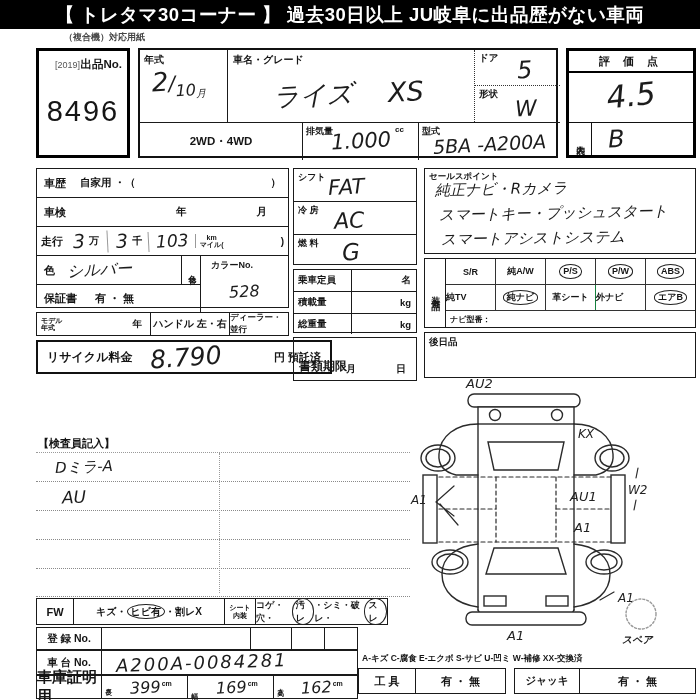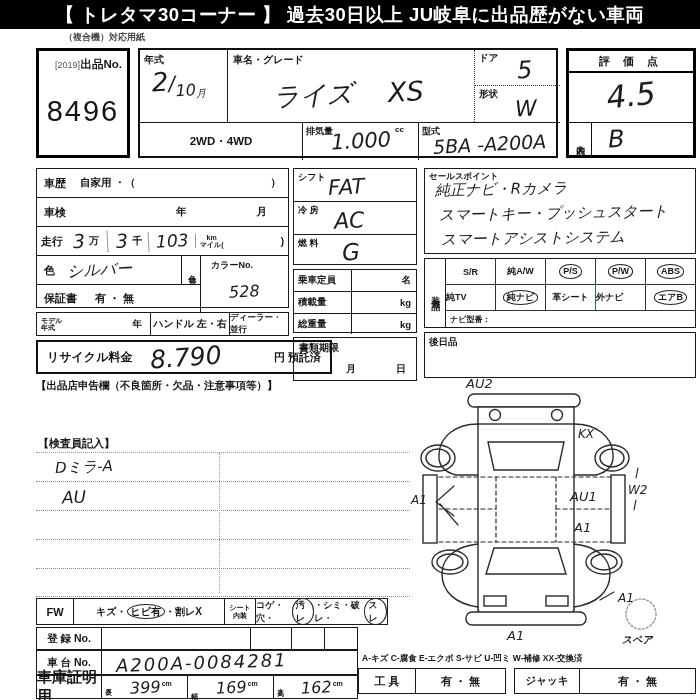--- a/index.html
+++ b/index.html
@@ -138,21 +138,20 @@
     <div class="fx" style="flex:1;height:100%;justify-content:center">
       <span style="font-size:8.5px;font-weight:bold">ディーラー・並行</span>
     </div>
   </div>
 
   <div class="abs b2 fx" style="left:36px;top:340px;width:296px;height:34px;padding:0 9px">
     <span class="lbl" style="font-size:12px">リサイクル料金</span>
     <span class="hw" style="font-size:25px;margin-left:18px;transform:rotate(-4deg)">8.790</span>
     <span class="lbl" style="font-size:11px;margin-left:auto">円 預託済</span>
   </div>
-  <div class="abs lbl" style="left:36px;top:379px;font-size:10.5px">【出品店申告欄（不良箇所・欠品・注意事項等）】</div>
 
   <div class="abs b1" style="left:293px;top:168px;width:124px;height:97px">
     <div style="position:relative;height:32px">
       <span class="abs sm" style="left:4px;top:2px">シフト</span>
       <span class="abs hw rot" style="left:34px;top:6px;font-size:21px">FAT</span>
     </div>
     <div style="position:relative;height:32px;border-top:1.5px solid #1a1a1a">
       <span class="abs sm" style="left:4px;top:2px">冷 房</span>
       <span class="abs hw rot" style="left:40px;top:6px;font-size:22px">AC</span>
     </div>
@@ -171,21 +170,21 @@
       <span class="lbl" style="width:58px;border-right:1px solid #1a1a1a;height:100%;display:flex;align-items:center;padding-left:4px;font-size:9.5px;box-sizing:border-box">積載量</span>
       <span style="flex:1;text-align:right;padding-right:5px;font-size:9.5px;font-weight:bold">kg</span>
     </div>
     <div class="fx" style="height:20px;border-top:1px solid #1a1a1a">
       <span class="lbl" style="width:58px;border-right:1px solid #1a1a1a;height:100%;display:flex;align-items:center;padding-left:4px;font-size:9.5px;box-sizing:border-box">総重量</span>
       <span style="flex:1;text-align:right;padding-right:5px;font-size:9.5px;font-weight:bold">kg</span>
     </div>
   </div>
 
   <div class="abs b1" style="left:293px;top:337px;width:124px;height:44px">
-    <span class="abs lbl" style="left:5px;top:3px;font-size:10px">書類期限</span>
+    <span class="abs lbl" style="left:5px;top:20px;font-size:12px">書類期限</span>
     <span class="abs lbl" style="left:52px;bottom:4px;font-size:10px">月</span>
     <span class="abs lbl" style="right:10px;bottom:4px;font-size:10px">日</span>
   </div>
 
   <div class="abs b1" style="left:424px;top:168px;width:272px;height:86px">
     <span class="abs" style="left:4px;top:2px;font-size:8.5px;font-weight:bold">セールスポイント</span>
     <div class="abs hw" style="left:10px;top:11px;font-size:15px;transform:rotate(-1deg)">純正ナビ・Rカメラ</div>
     <div class="abs hw" style="left:14px;top:35px;font-size:15px;transform:rotate(-1deg)">スマートキー・プッシュスタート</div>
     <div class="abs hw" style="left:16px;top:60px;font-size:15px;transform:rotate(-1deg)">スマートアシストシステム</div>
   </div>

